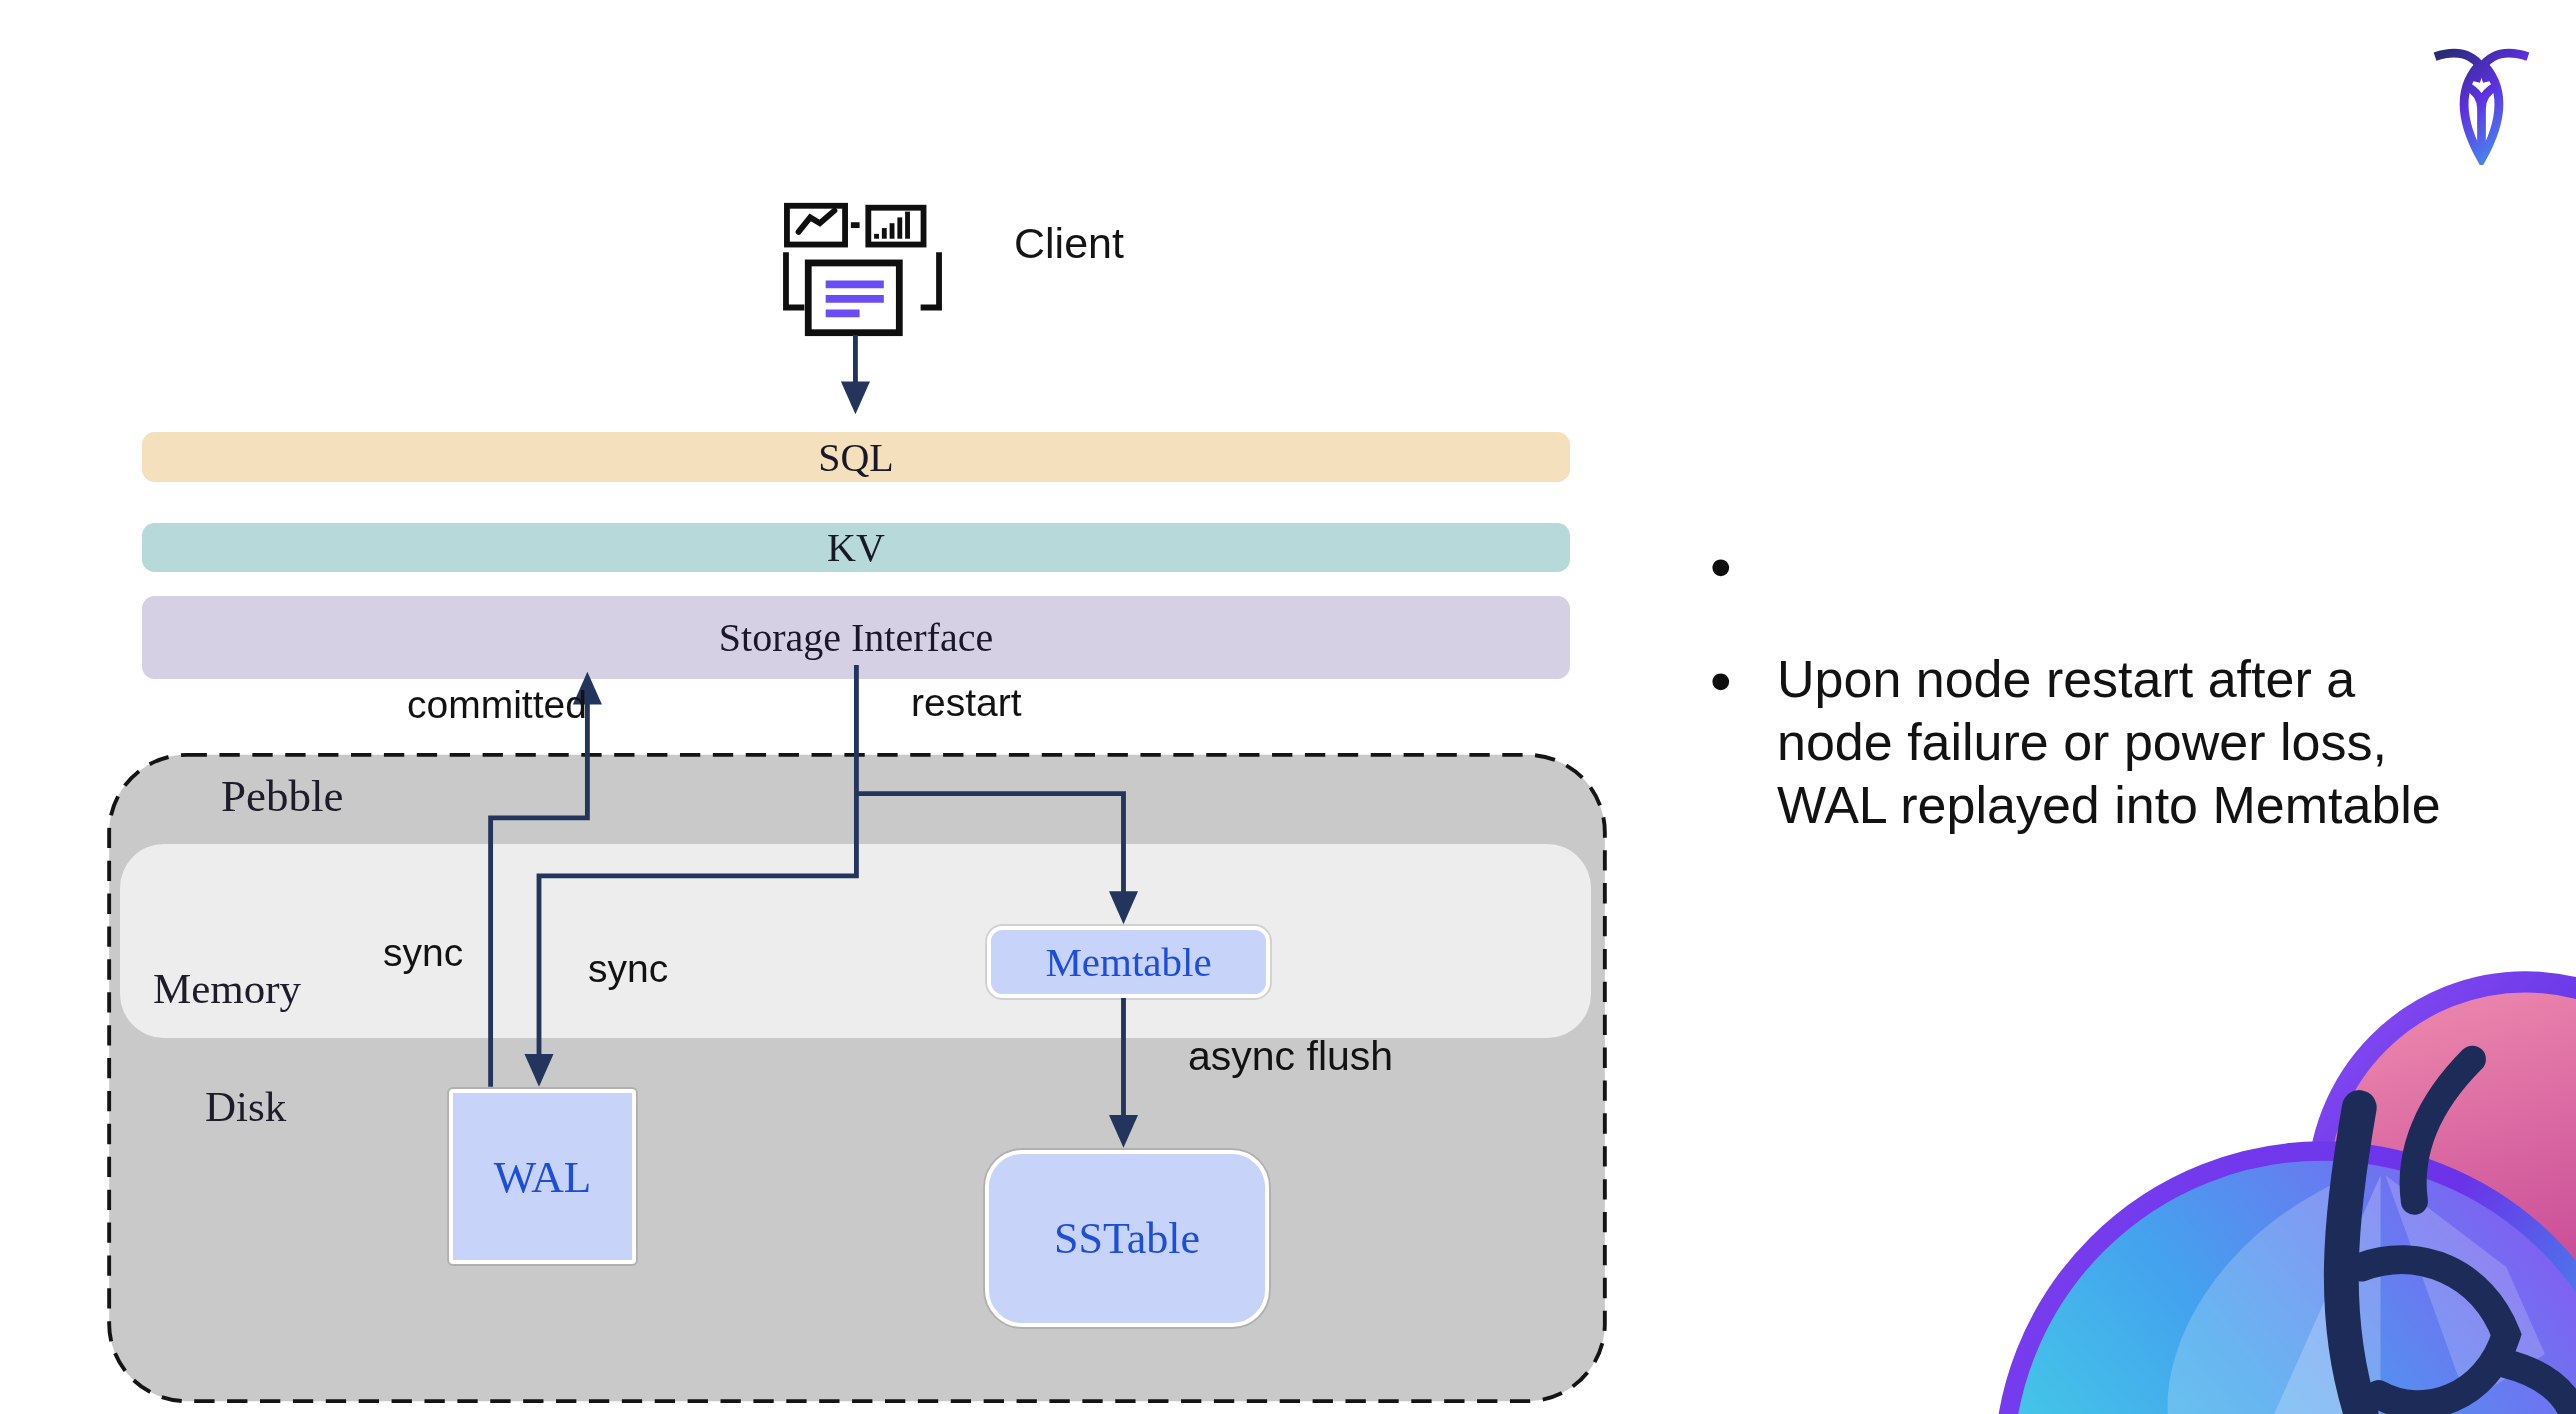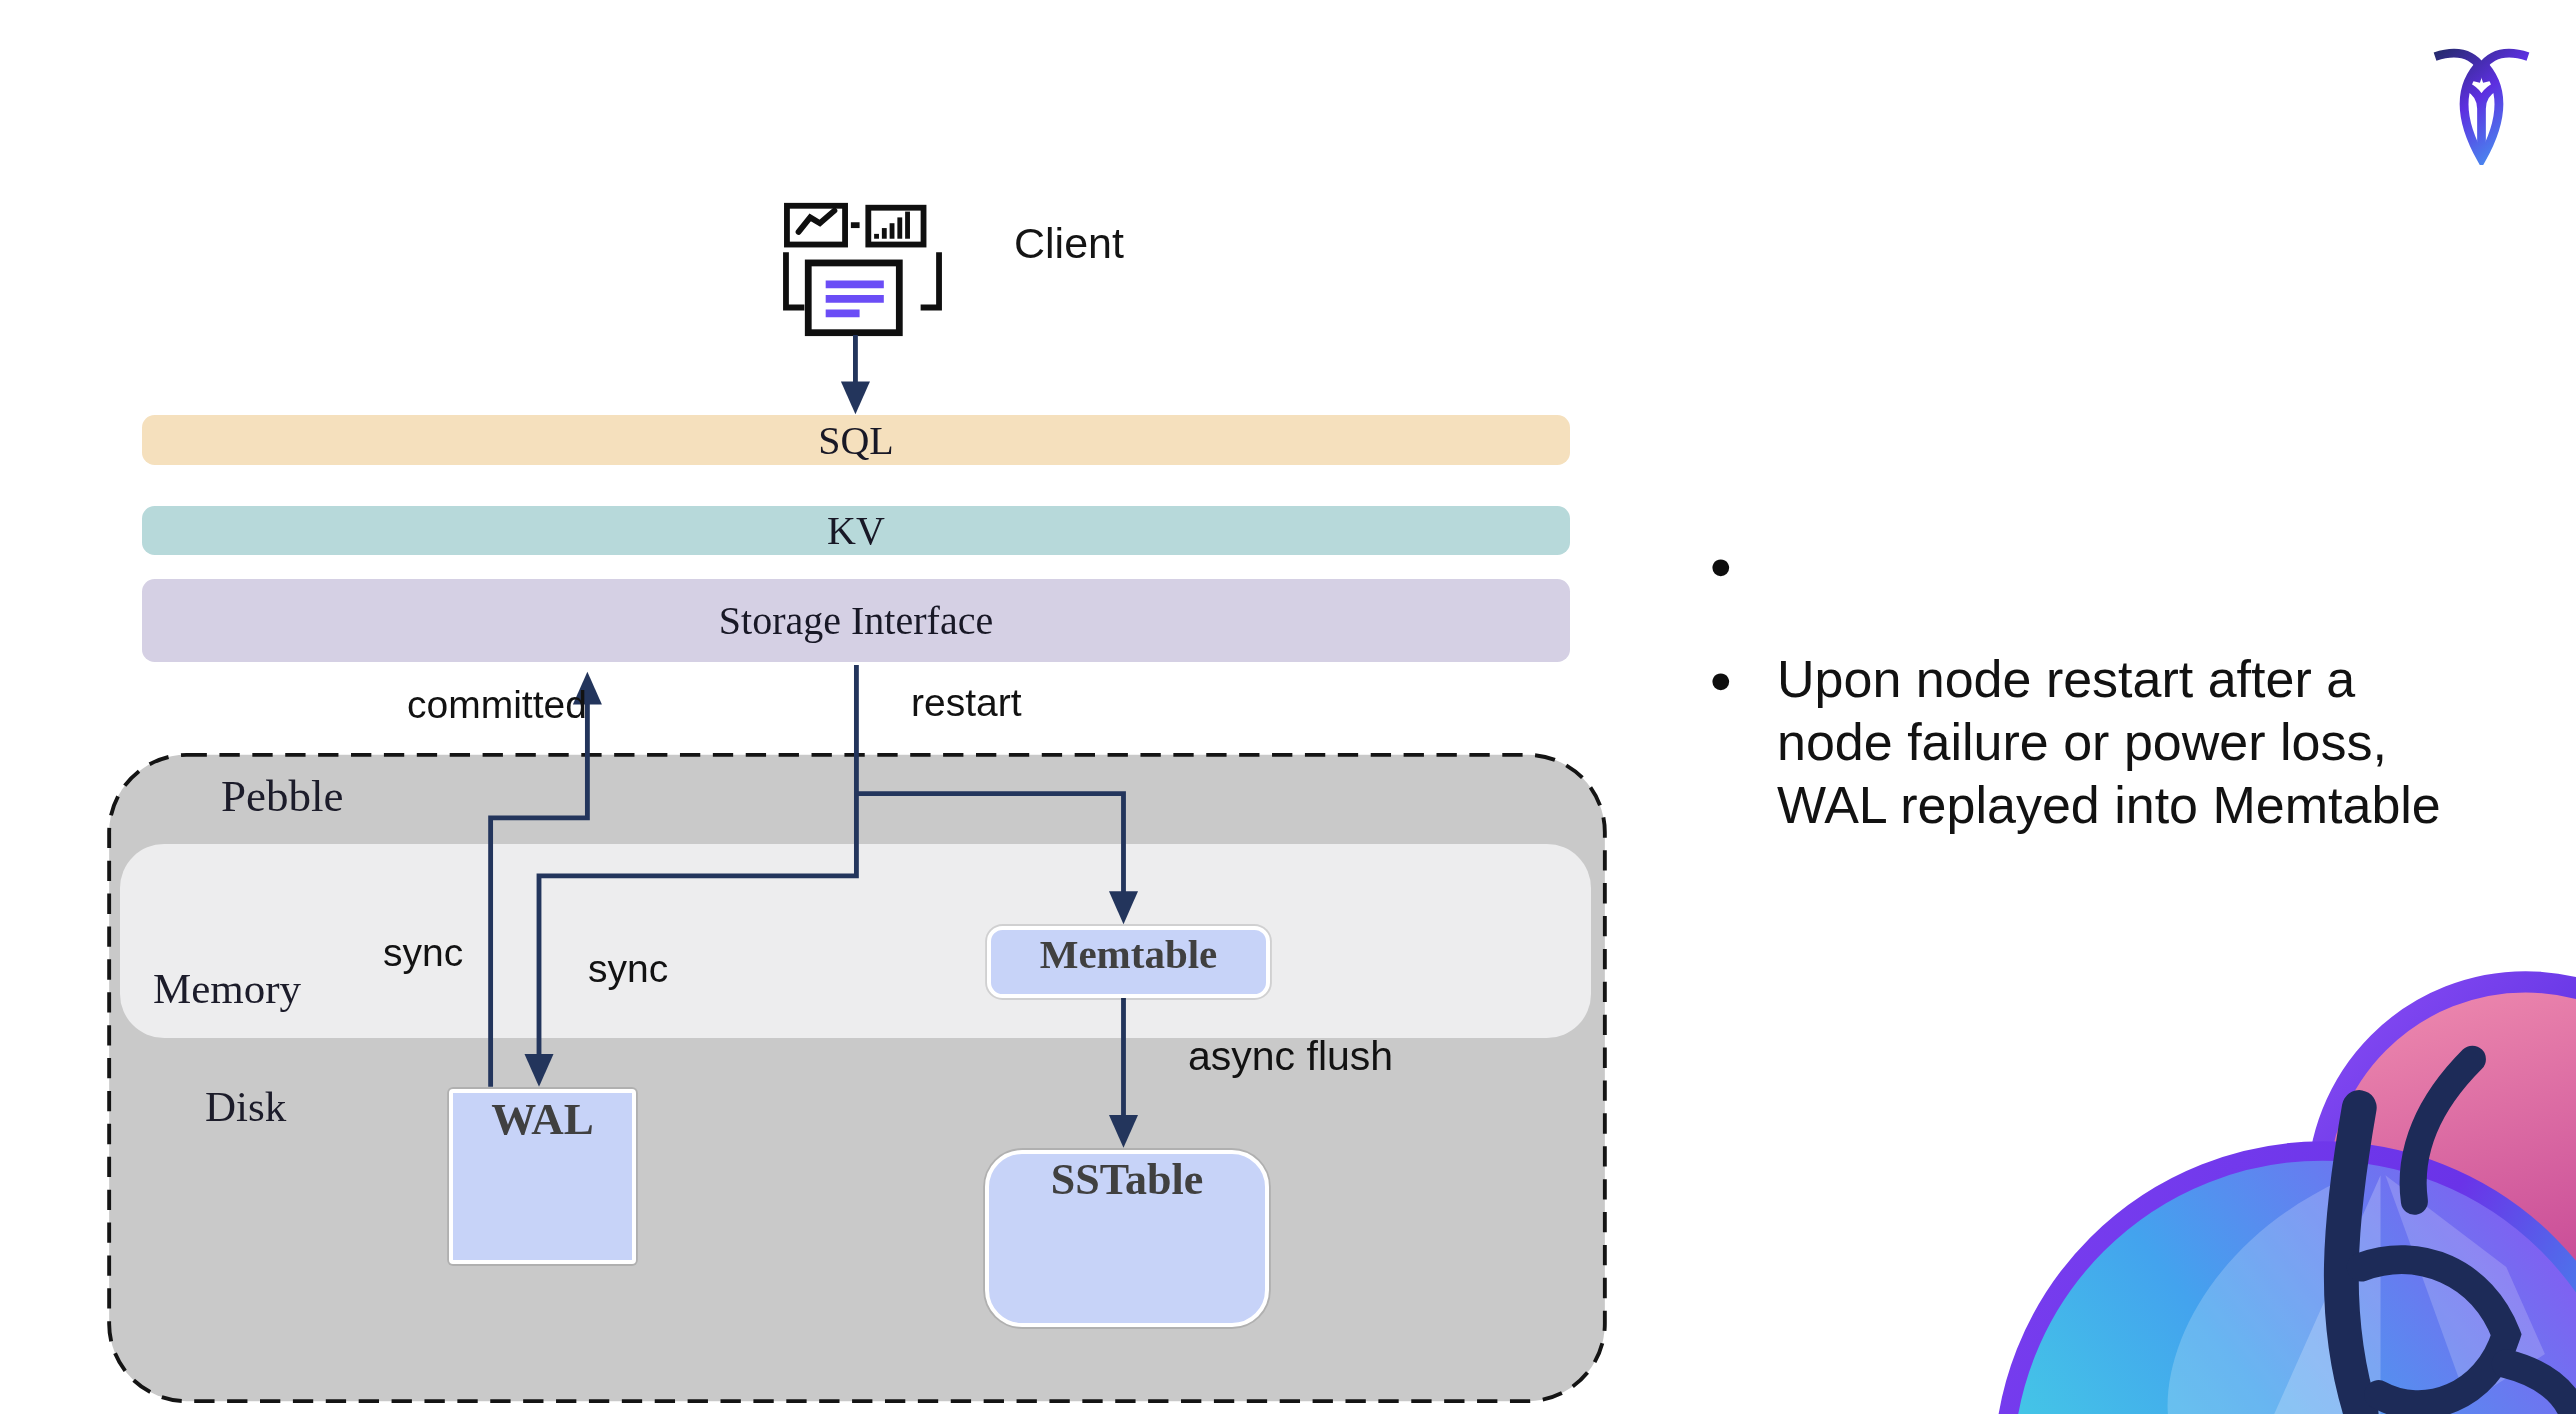--- a/index.html
+++ b/index.html
@@ -9,41 +9,41 @@
 
   
   .title{left:33px;top:29px;font-family:"DejaVu Sans",sans-serif;font-weight:800;
          font-size:92px;letter-spacing:-1.9px;color:#0c0c0c;z-index:6;}
 
   
   .client-label{left:1014px;top:219px;font-size:43px;color:#141414;z-index:6;}
 
   
   .bar{left:142px;width:1428px;border-radius:12.6px;display:flex;align-items:center;justify-content:center;
-       font-family:"Liberation Serif","DejaVu Serif",serif;font-size:40px;color:#181826;z-index:3;}
+       font-family:"Liberation Serif","DejaVu Serif",serif;font-size:40px;color:#181826;z-index:3;margin-top:17px;}
   .bar-sql{top:415px;height:50px;background:#f5e0bd;}
   .bar-kv{top:506px;height:49px;background:#b7d9da;}
   .bar-storage{top:579px;height:83px;background:#d5d0e4;}
 
   
   .pebble-svg{left:105px;top:751px;z-index:1;}
   .memory-band{left:120px;top:844px;width:1471px;height:194px;background:#ededee;border-radius:44px;z-index:2;}
 
   .serif-label{font-family:"Liberation Serif","DejaVu Serif",serif;color:#1c1c2a;z-index:6;}
   .pebble-label{left:221px;top:770px;font-size:45px;}
   .memory-label{left:153px;top:964px;font-size:43px;}
   .disk-label{left:205px;top:1082px;font-size:43px;}
 
   
   .lines-svg{left:0;top:0;z-index:4;pointer-events:none;}
 
   
   .node{background:#c7d3f8;border:4.8px solid #ffffff;box-shadow:0 0 0 1.9px rgba(0,0,0,0.12);
-        display:flex;justify-content:center;z-index:5;
-        font-family:"Liberation Serif","DejaVu Serif",serif;font-weight:bold;color:#404040;}
+        display:flex;align-items:center;justify-content:center;z-index:5;
+        font-family:"Liberation Serif","DejaVu Serif",serif;font-weight:normal;color:#1d4ed8;}
   .node-wal{left:449px;top:1089px;width:179px;height:167px;border-radius:4px;font-size:45px;}
   .node-memtable{left:987px;top:926px;width:275px;height:64px;border-radius:15.5px;font-size:41px;}
   .node-sstable{left:985px;top:1150px;width:276px;height:169px;border-radius:37px;font-size:44px;}
 
   
   .edge-label{font-size:39px;color:#121212;z-index:6;}
   .lbl-committed{left:407px;top:683px;}
   .lbl-commit{left:911px;top:681px;}
   .lbl-sync1{left:383px;top:931px;}
   .lbl-sync2{left:588px;top:947px;}

